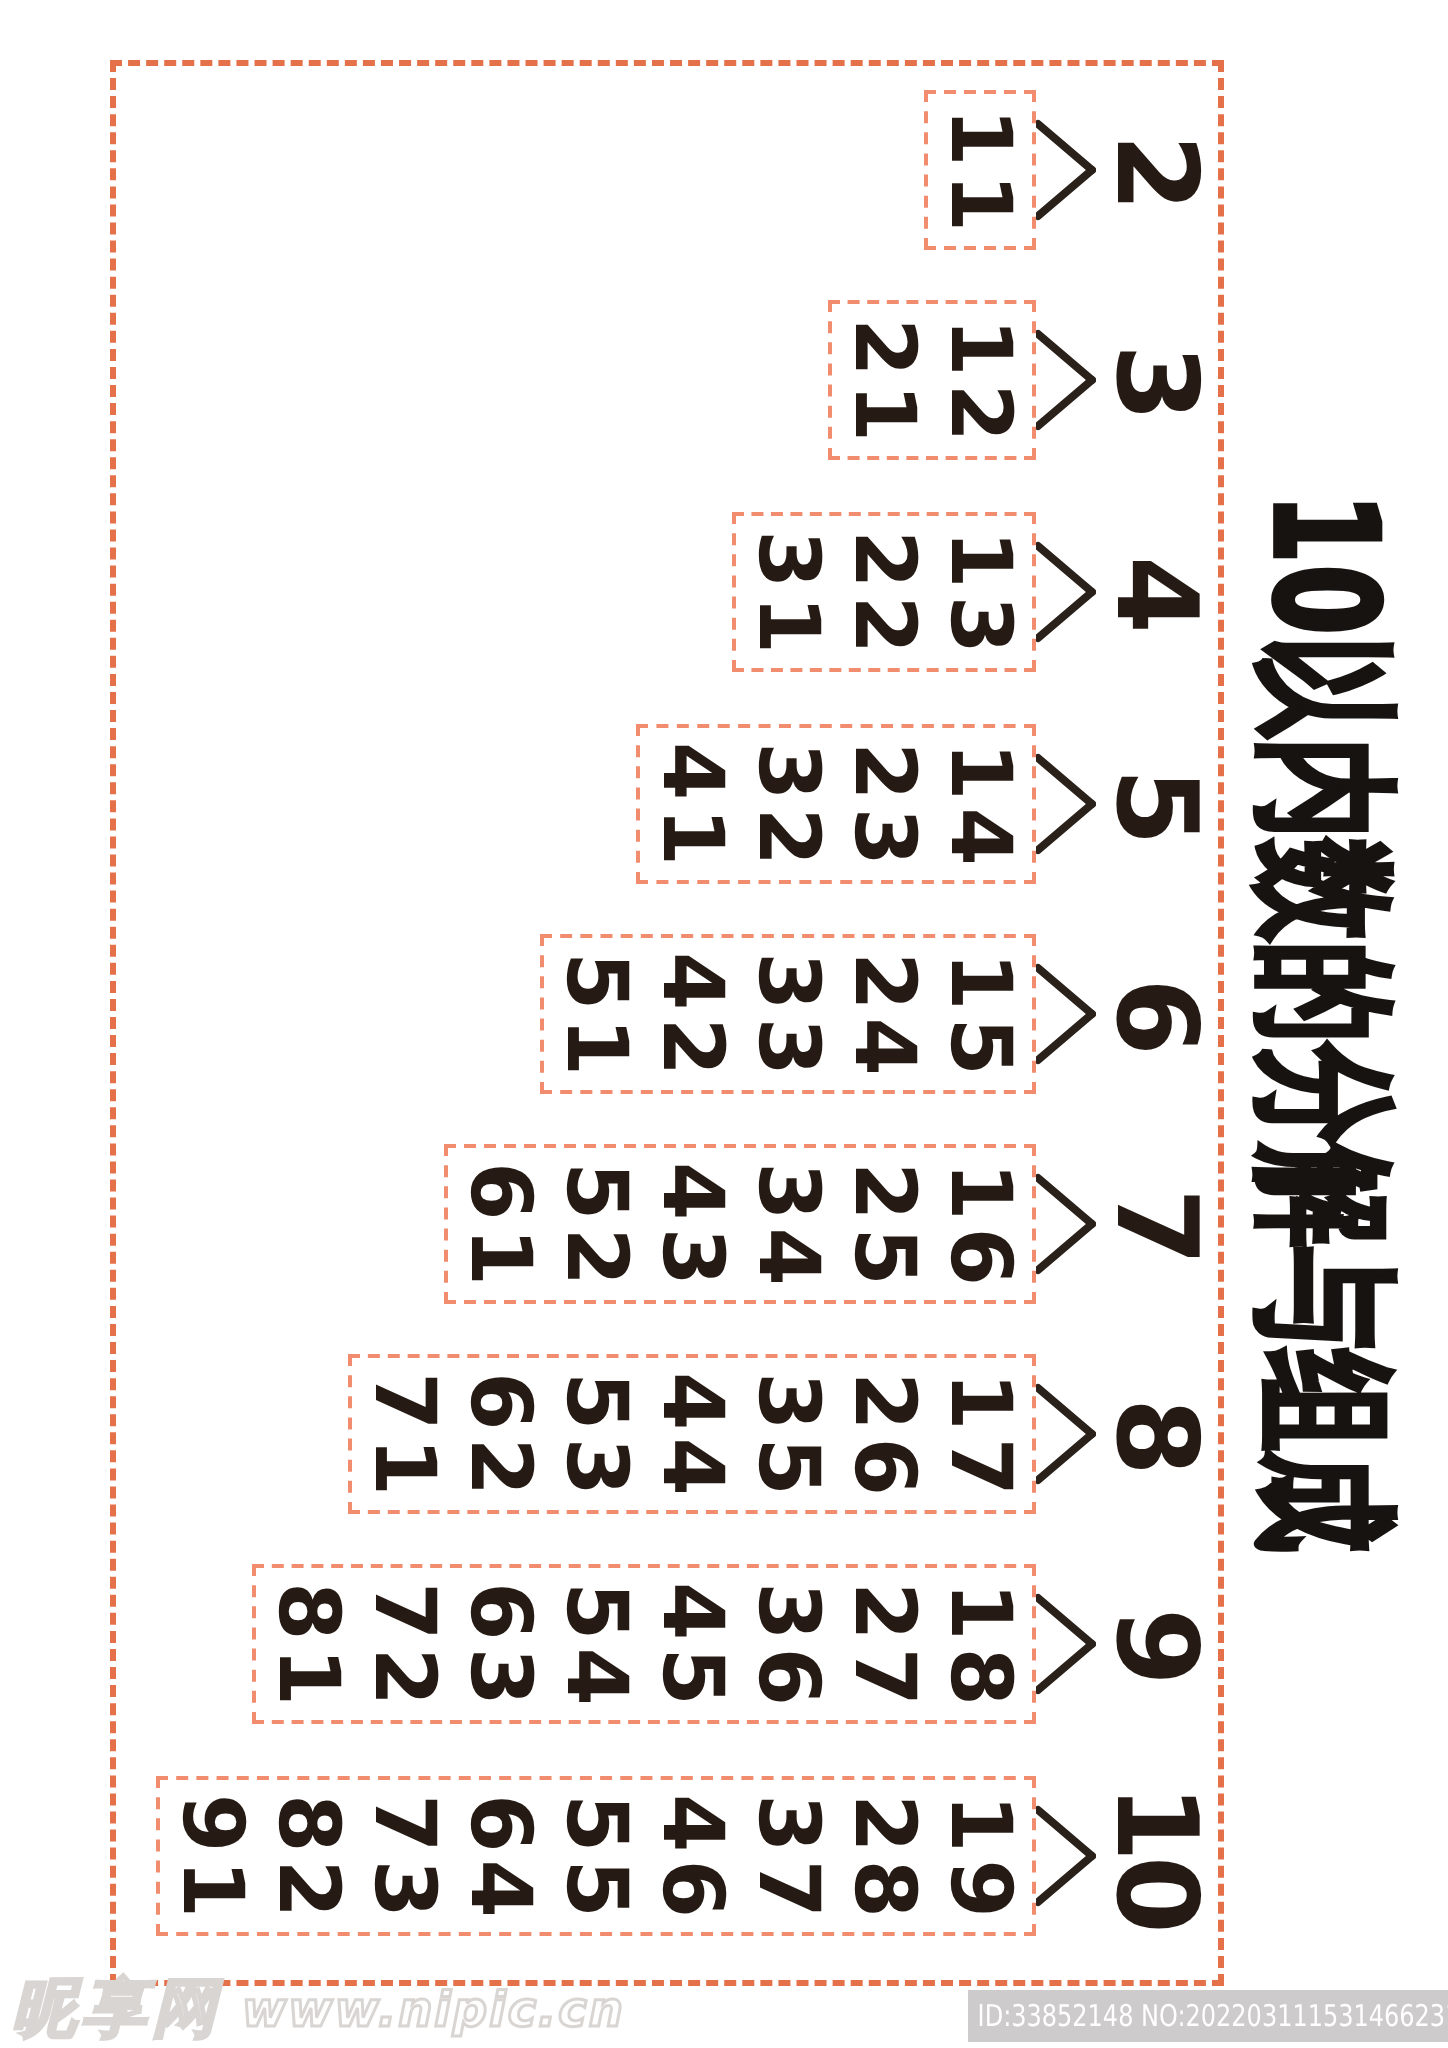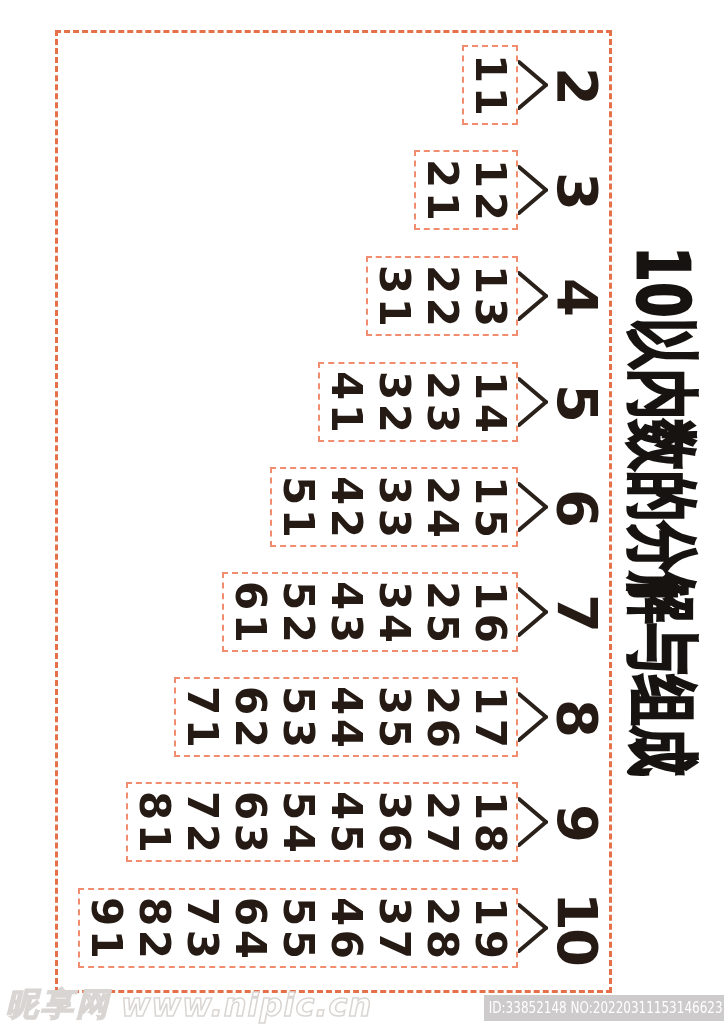--- a/index.html
+++ b/index.html
@@ -27,21 +27,21 @@
   .pair-box { margin:0 auto; width:80px; border:2px dashed #f18d6e; padding:2px 0; background:#fff; }
   .pair-row { display:flex; justify-content:space-between; align-items:center;
               height:48px; padding:0 7px; }
   .digit   { font-size:42px; line-height:48px; font-weight:bold; color:#251a14; }
 
   
   .wm-left { position:absolute; left:6px; top:983px; z-index:5; display:flex;
              align-items:center; gap:10px; font-style:italic; font-weight:bold;
              color:#ffffff; -webkit-text-stroke:1.5px #d9d5d2; white-space:nowrap; }
   .wm-logo { font-size:32px; letter-spacing:3px; }
-  .wm-url  { font-size:32px; letter-spacing:1px; }
+  .wm-url  { font-size:24px; letter-spacing:1px; }
   .wm-bar  { position:absolute; left:484px; top:995px; width:240px; height:26px;
              background:rgba(196,194,194,0.85); z-index:6; overflow:hidden; }
   .wm-bar span { display:inline-block; font-size:15px; line-height:26px; color:#ffffff;
              white-space:nowrap; padding-left:6px; transform:scaleX(0.8);
              transform-origin:0 50%; }
 </style>
 </head>
 <body>
 
 <div class="stage">

